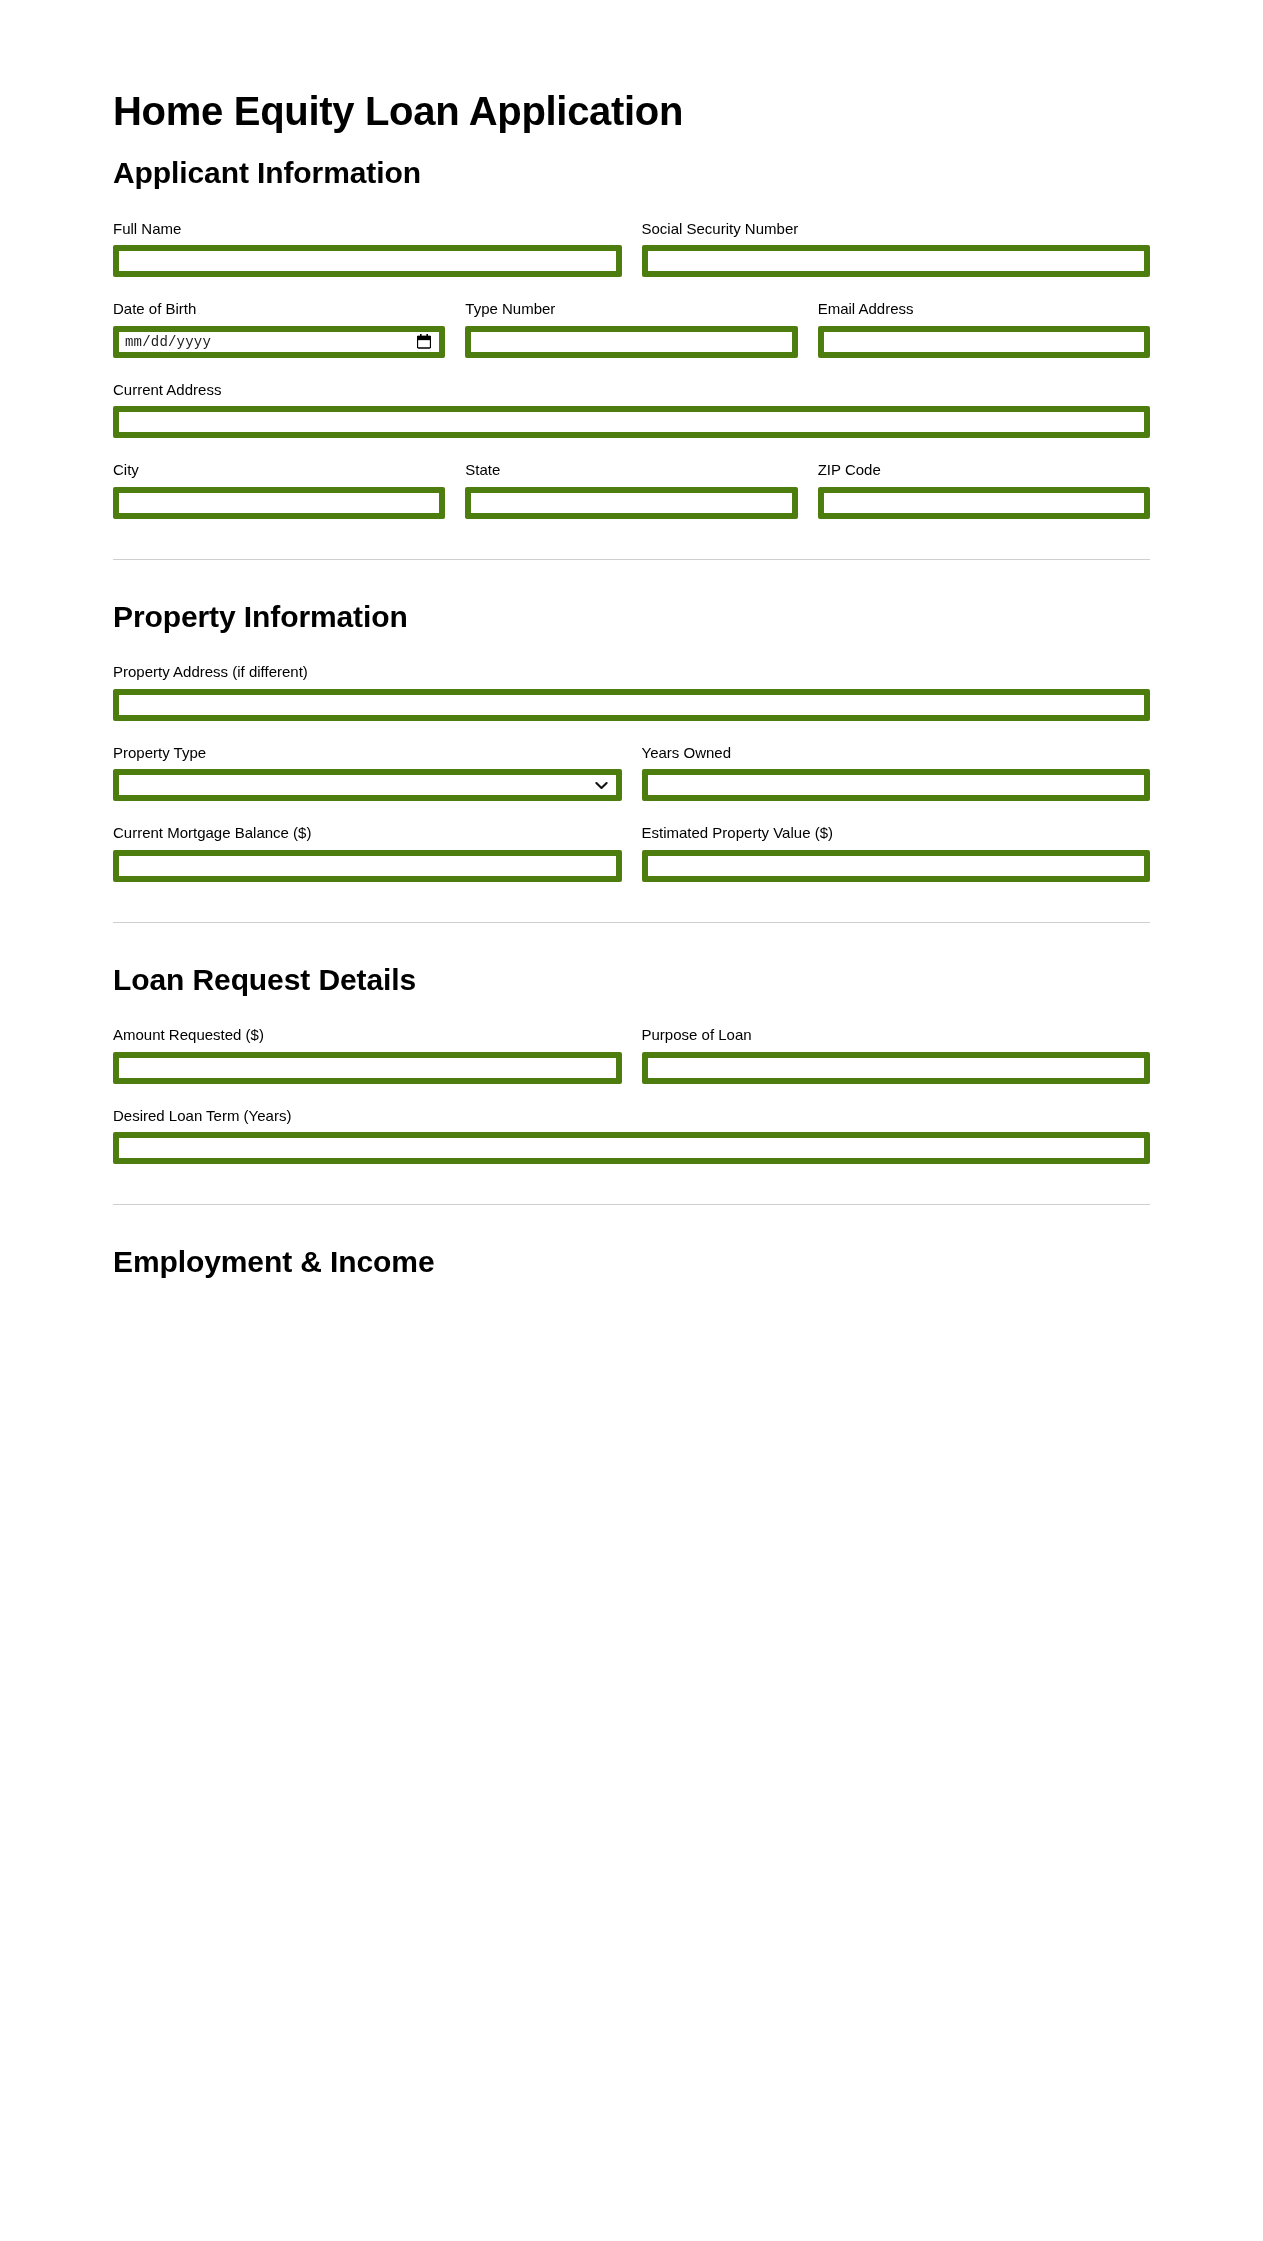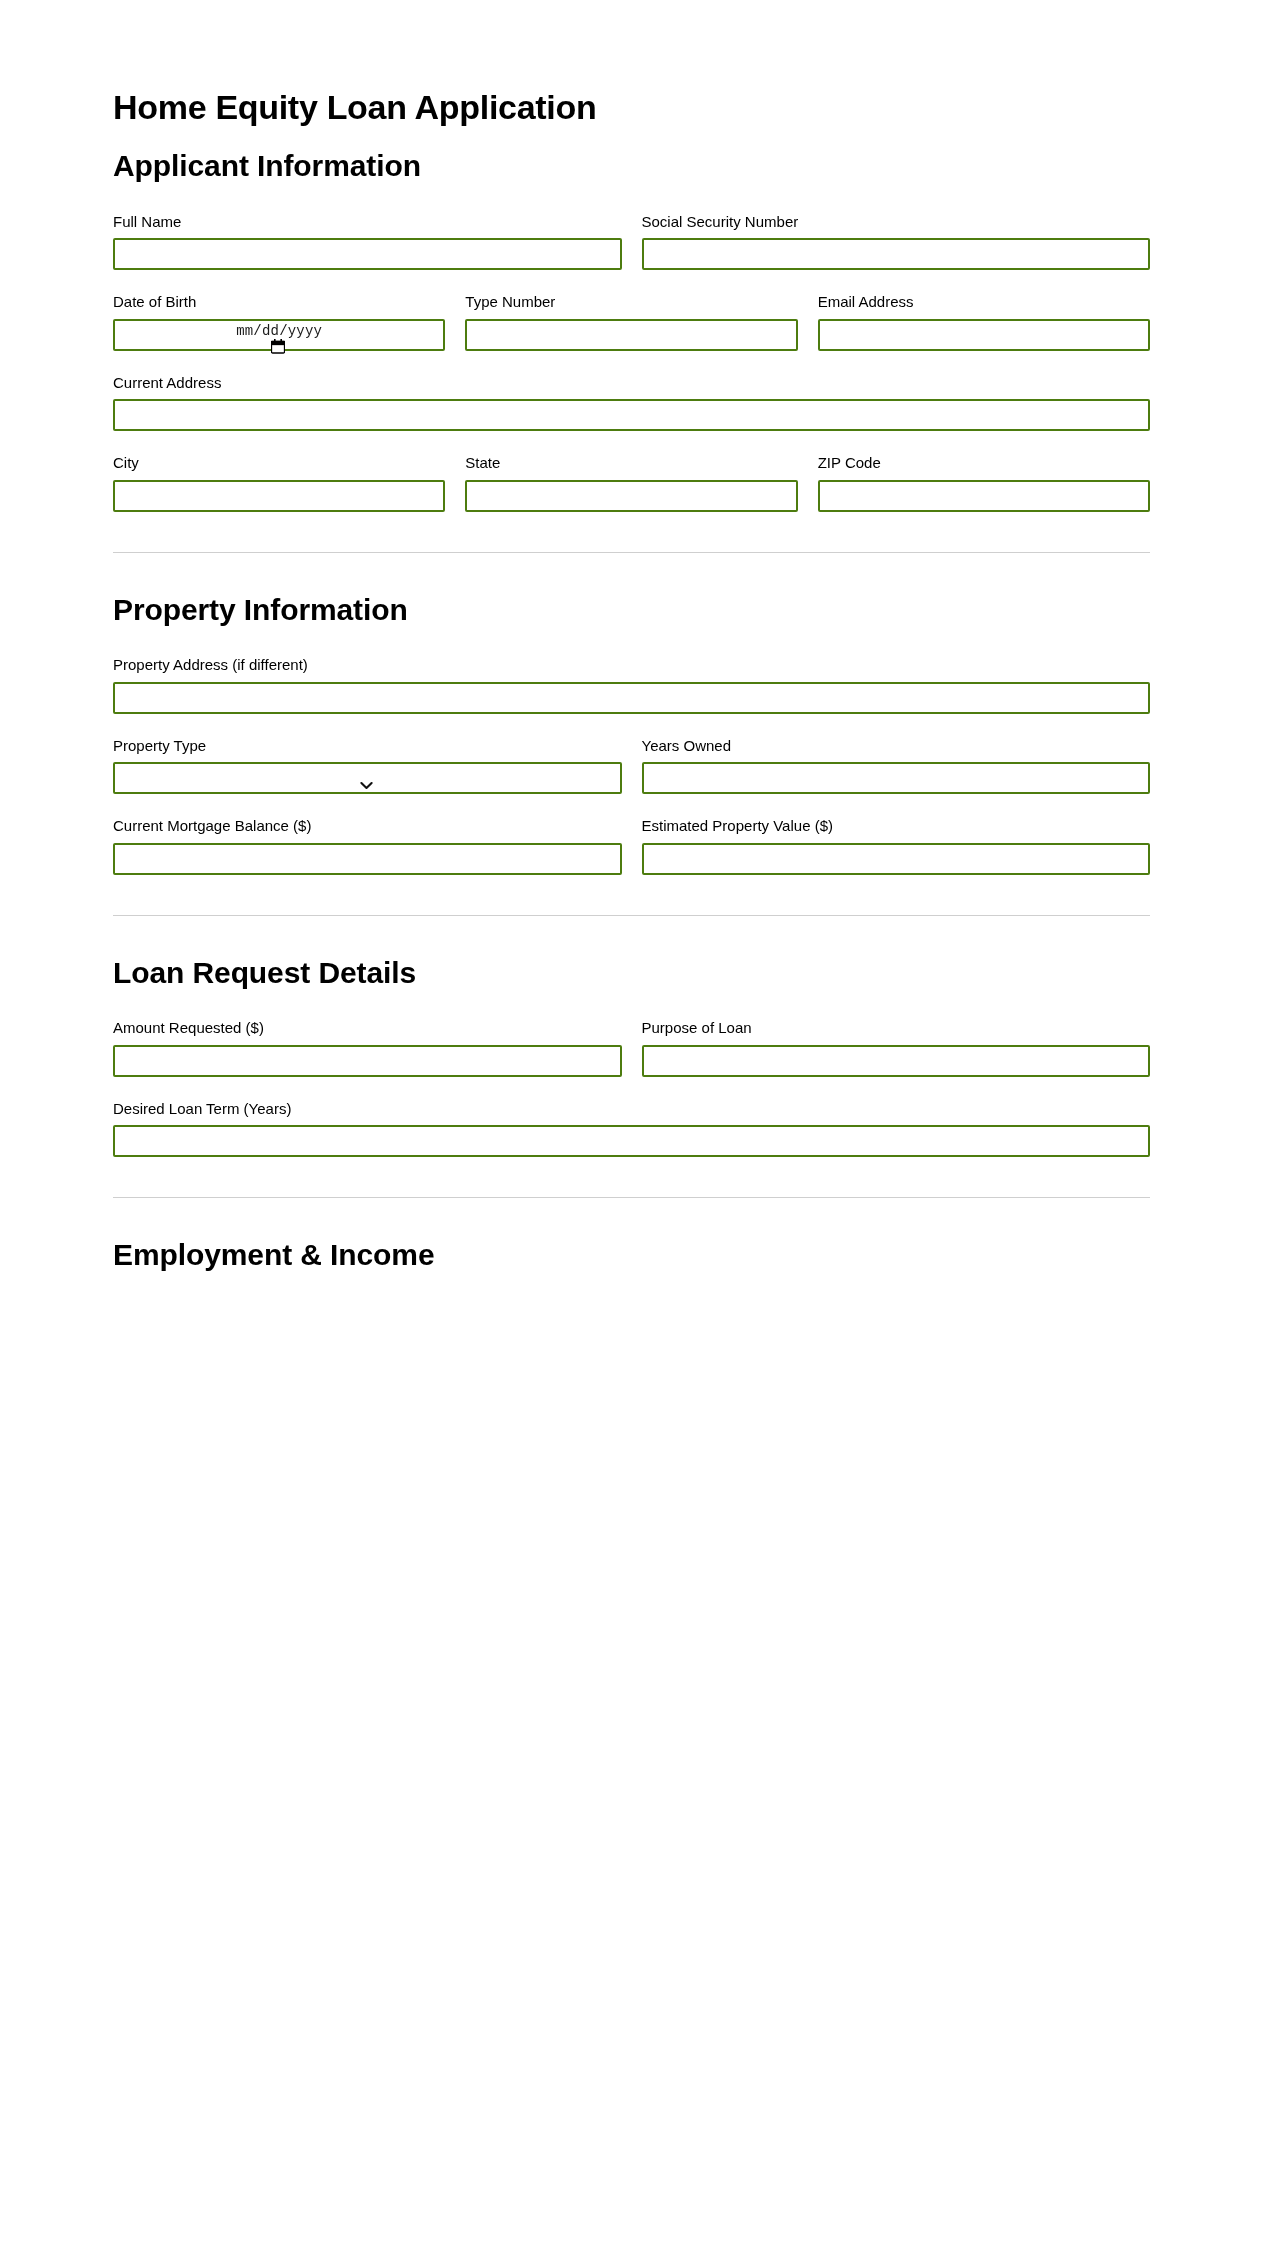--- a/index.html
+++ b/index.html
@@ -12,21 +12,21 @@
     color: #000000;
     width: 1263px;
     min-height: 2241px;
     box-sizing: border-box;
   }
   .page {
     padding: 88px 113px 0 113px;
     box-sizing: border-box;
   }
   .form-title {
-    font-size: 34px;
+    font-size: 40px;
     font-weight: bold;
     line-height: 1.15;
     margin: 0 0 22px 0;
     letter-spacing: -0.3px;
   }
   .section-heading {
     font-size: 30px;
     font-weight: bold;
     line-height: 1.15;
     margin: 0 0 28px 0;
@@ -62,30 +62,29 @@
   .field-label {
     font-size: 15px;
     line-height: 1.3;
     margin-bottom: 7px;
     color: #000000;
   }
   .control {
     box-sizing: border-box;
     width: 100%;
     height: 32px;
-    border: 2px solid #4d7c0f;
+    border: 6px solid #4d7c0f;
     background: #ffffff;
     border-radius: 2px;
     font-family: "Liberation Sans", sans-serif;
     font-size: 15px;
     color: #000000;
     padding: 2px 6px;
     display: flex;
     align-items: center;
-    flex-direction: column;
   }
   .control.date {
     font-family: "Liberation Mono", monospace;
     font-size: 14px;
     justify-content: space-between;
     color: #1a1a1a;
   }
   .date-text {
     letter-spacing: 0.2px;
     white-space: nowrap;

